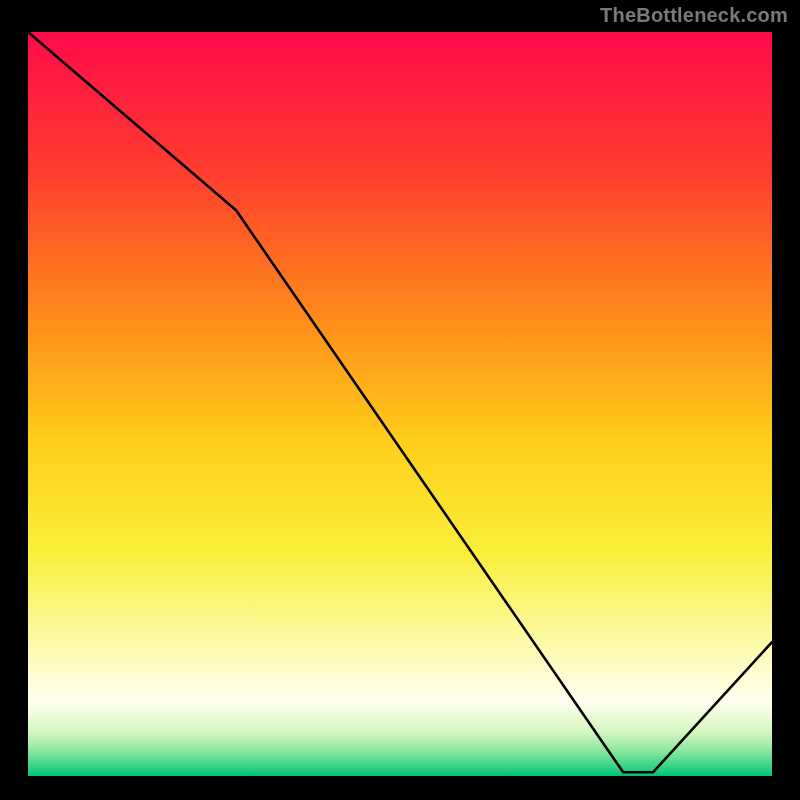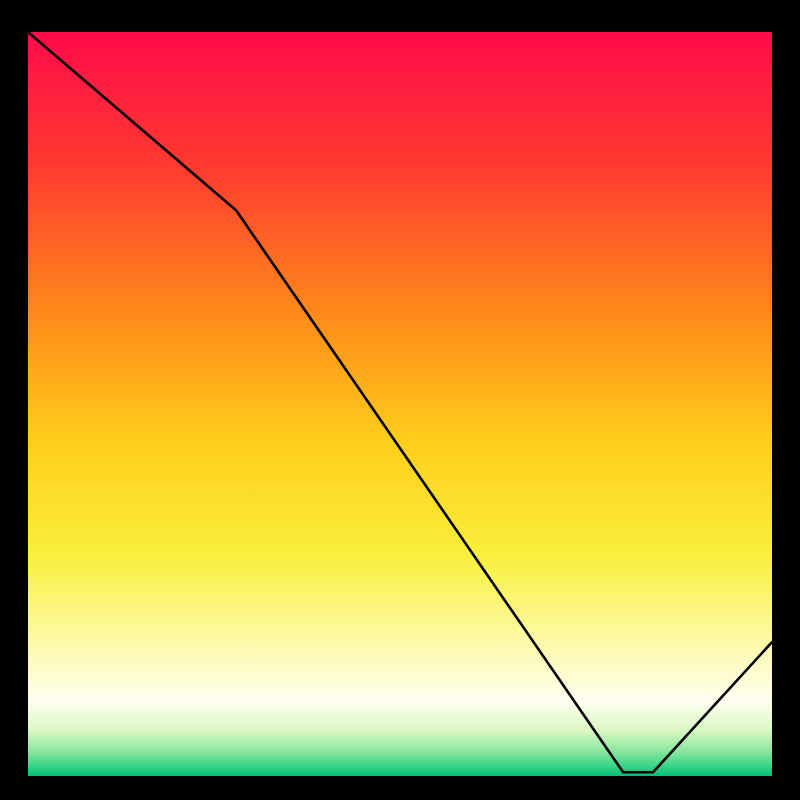--- a/index.html
+++ b/index.html
@@ -51,20 +51,21 @@
     font-weight: 900;
     letter-spacing: 0.6px;
     white-space: nowrap;
   }
 </style>
 </head>
 <body>
 
 <div class="stage">
 
+  <div class="watermark">TheBottleneck.com</div>
 
   <div class="plot-frame">
 
     <svg class="gradient-bg" viewBox="0 0 744 744" preserveAspectRatio="none">
       <defs>
         <linearGradient id="bgGrad" x1="0" y1="0" x2="0" y2="1">
             <stop offset="0.00%" stop-color="#ff0b4a"></stop>
             <stop offset="18.00%" stop-color="#ff3a2f"></stop>
             <stop offset="38.00%" stop-color="#ff8a1a"></stop>
             <stop offset="55.00%" stop-color="#ffce1a"></stop>

